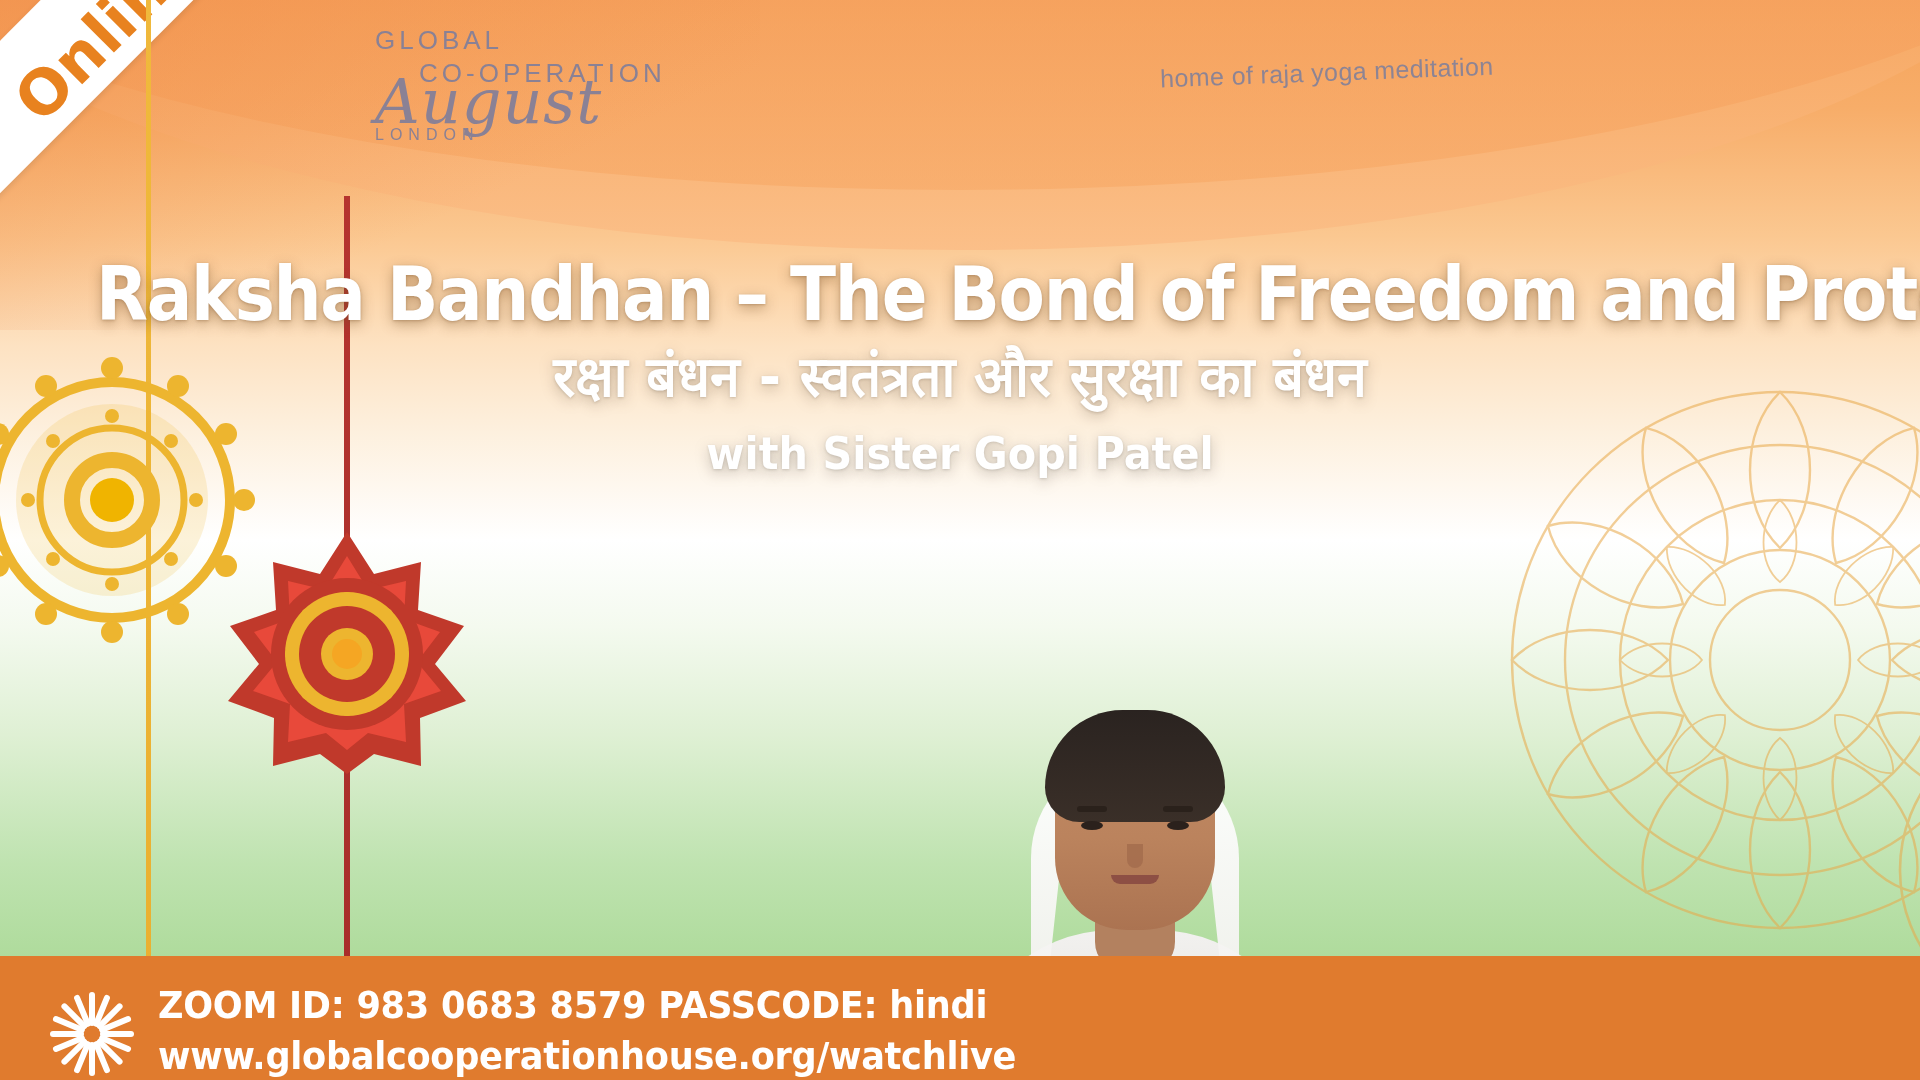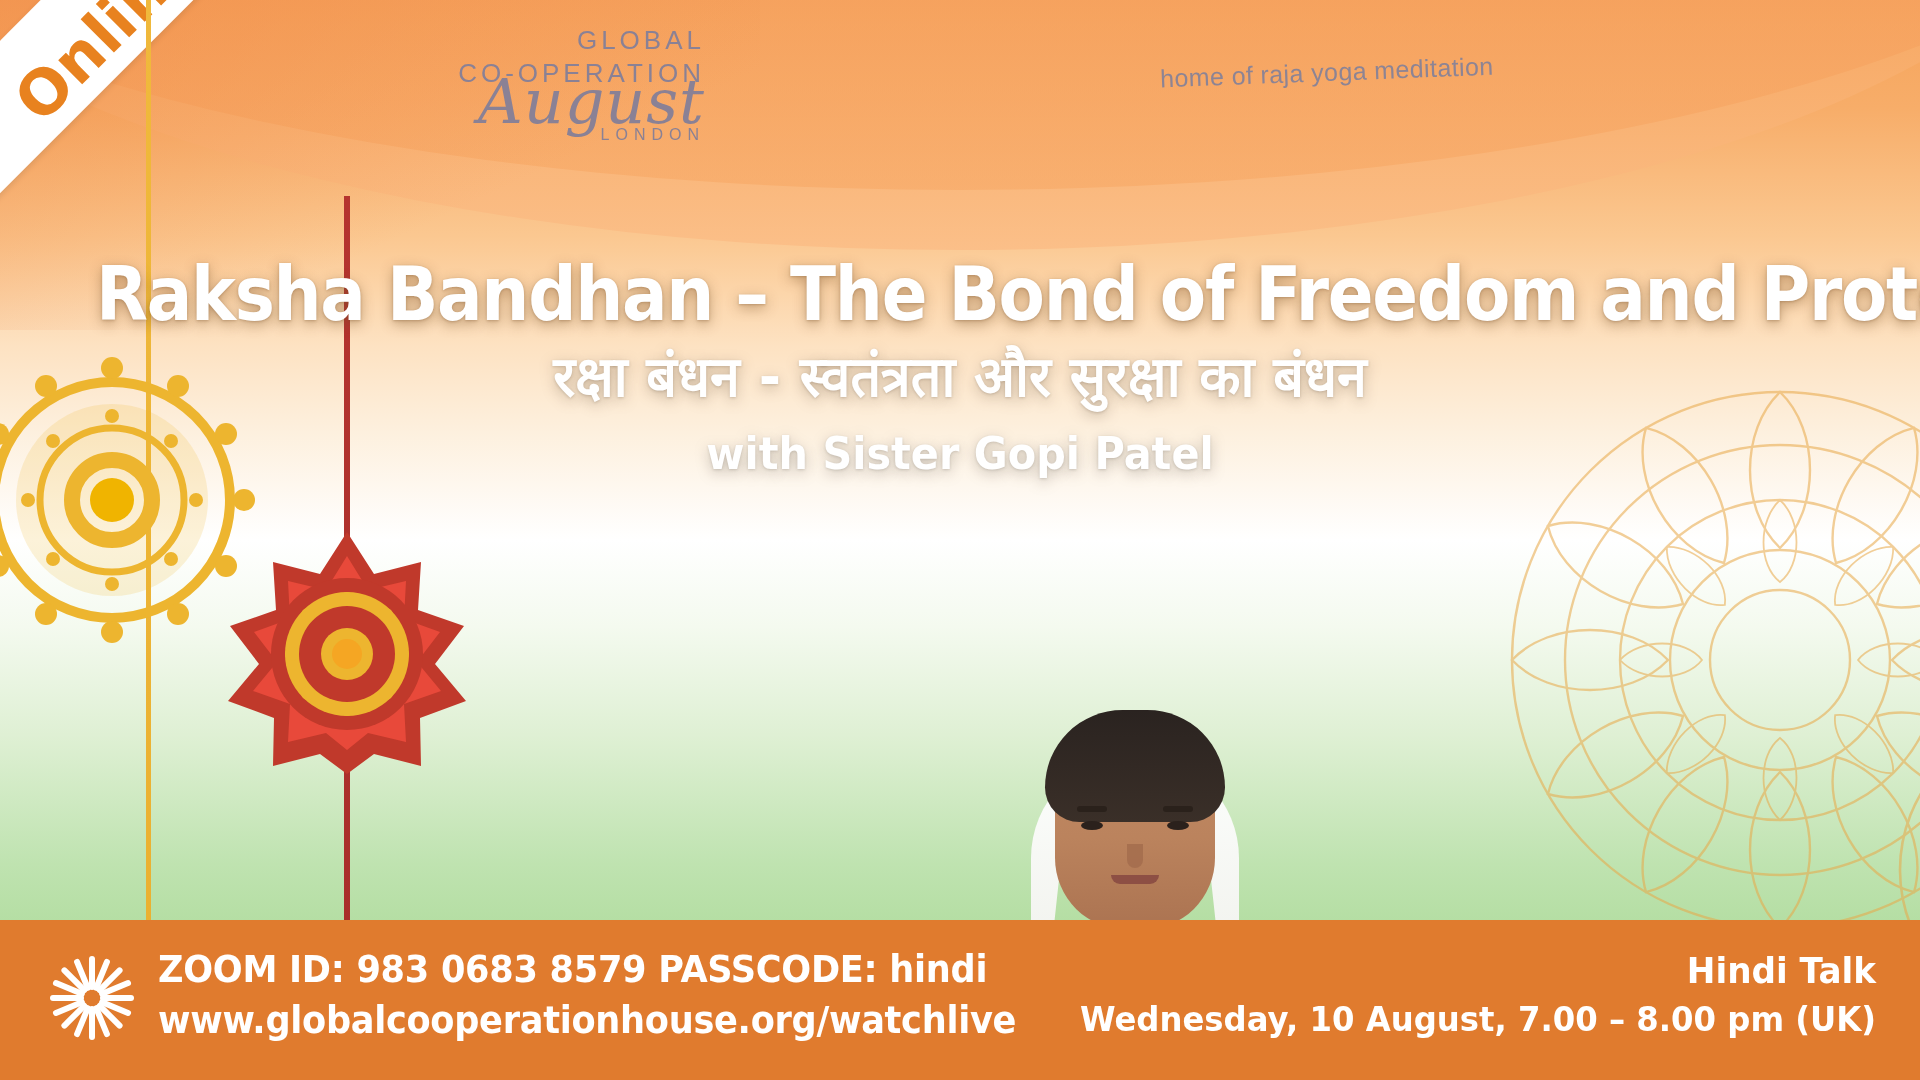--- a/index.html
+++ b/index.html
@@ -50,21 +50,21 @@
     display:flex;align-items:flex-end;justify-content:center;
     box-shadow:0 2px 6px rgba(0,0,0,.10);
   }
   .ribbon span{
     color:#e8821f;font-size:62px;font-weight:700;
     letter-spacing:.5px;padding-bottom:4px;
     font-family:"DejaVu Sans", sans-serif;
   }
 
   
-  .logo{position:absolute;left:375px;top:24px;width:330px;height:140px;text-align:right;}
+  .logo{position:absolute;left:375px;top:24px;width:330px;height:140px;text-align:left;}
   .logo .l1{
     font-size:26px;letter-spacing:4px;color:#8a8195;font-weight:400;
     font-family:"Liberation Sans", sans-serif;line-height:1.25;
   }
   .logo .l2{
     font-size:26px;letter-spacing:4px;color:#8a8195;font-weight:400;
     margin-left:44px;line-height:1.25;
   }
   .logo .l3{
     font-family:"DejaVu Serif", serif;font-style:italic;font-size:62px;
@@ -149,21 +149,21 @@
     clip-path:polygon(0 0,20% 0,8% 100%,0 100%, 100% 100%, 92% 100%, 80% 0, 100% 0, 100% 100%, 0 100%);
     opacity:.95;
   }
   .sp-eye{position:absolute;width:22px;height:9px;background:#2b211c;border-radius:50%;}
   .sp-brow{position:absolute;width:30px;height:6px;background:#2a211b;border-radius:4px;}
   .sp-mouth{position:absolute;left:176px;bottom:196px;width:48px;height:9px;background:#8d4f44;border-radius:0 0 24px 24px;}
   .sp-nose{position:absolute;left:192px;bottom:212px;width:16px;height:24px;background:#a26c4c;border-radius:0 0 10px 10px;opacity:.8;}
 
   
   .footer{
-    position:absolute;left:0;bottom:0;width:1920px;height:160px;
+    position:absolute;left:0;bottom:0;width:1920px;height:124px;
     background:#e07b2e;
   }
   .f-left{
     position:absolute;left:158px;top:24px;color:#ffffff;
     font-family:"DejaVu Sans", sans-serif;font-weight:700;
     font-size:37px;line-height:1.38;letter-spacing:-.3px;
     transform:scaleX(.95);transform-origin:left center;
     white-space:nowrap;
   }
   .f-right{
@@ -335,19 +335,15 @@
         <rect x="41" y="2" width="6" height="34" rx="3" transform="rotate(270 44 44)"></rect>
         <rect x="41" y="2" width="6" height="34" rx="3" transform="rotate(292.5 44 44)"></rect>
         <rect x="41" y="2" width="6" height="34" rx="3" transform="rotate(315 44 44)"></rect>
         <rect x="41" y="2" width="6" height="34" rx="3" transform="rotate(337.5 44 44)"></rect>
       </g>
     </svg>
     <div class="f-left">
       <div>ZOOM ID: 983 0683 8579  PASSCODE: hindi</div>
       <div>www.globalcooperationhouse.org/watchlive</div>
     </div>
-    <div class="f-right">
-      <div class="r1">Hindi Talk</div>
-      <div class="r2">Wednesday, 10 August, 7.00 – 8.00 pm (UK)</div>
-    </div>
   </div>
 
 </div>
 
 </body></html>

